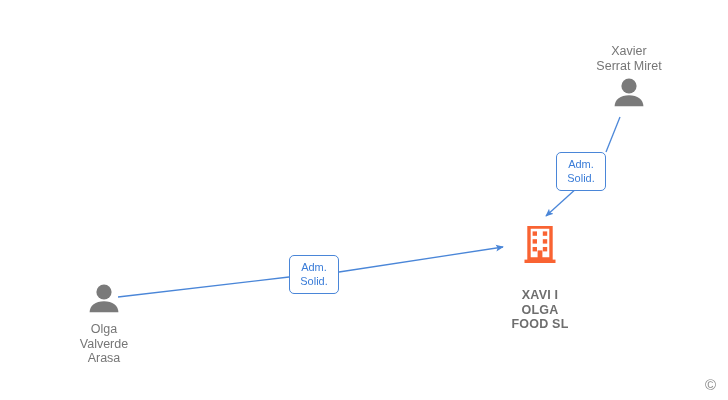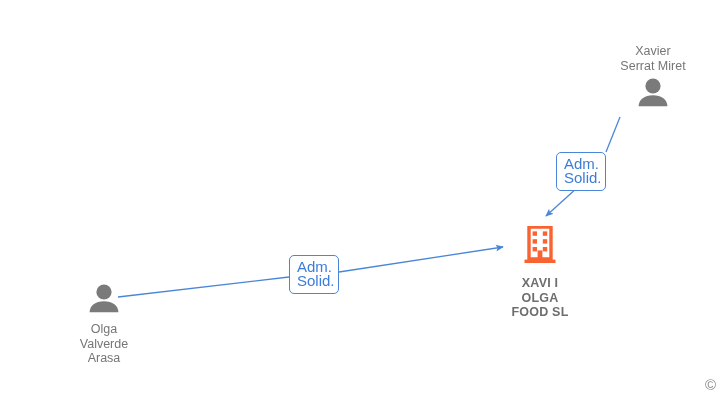--- a/index.html
+++ b/index.html
@@ -47,47 +47,47 @@
   }
   .icon-person {
     display: block;
   }
   .icon-company {
     display: block;
   }
 
   
   #node-xavier {
-    left: 578px;
+    left: 554px;
     top: 44px;
   }
   #node-xavier .node-label { margin-bottom: 4px; }
 
   
   #node-olga {
     left: 29px;
     top: 283px;
   }
   #node-olga .node-label { margin-top: 5px; }
 
   
   #node-company {
     left: 465px;
     top: 226px;
   }
-  #node-company .node-label { margin-top: 8px; }
+  #node-company .node-label { margin-top: 20px; }
 
   
   .rel-box {
     position: absolute;
     background: #ffffff;
     border: 1px solid #4a86d8;
     border-radius: 5px;
     color: #3b7dd8;
-    font-size: 15px;
+    font-size: 11px;
     line-height: 14px;
     text-align: center;
     padding: 4px 7px 5px 7px;
     white-space: pre-line;
     box-sizing: border-box;
   }
   #rel-xavier {
     left: 556px;
     top: 152px;
     width: 50px;

